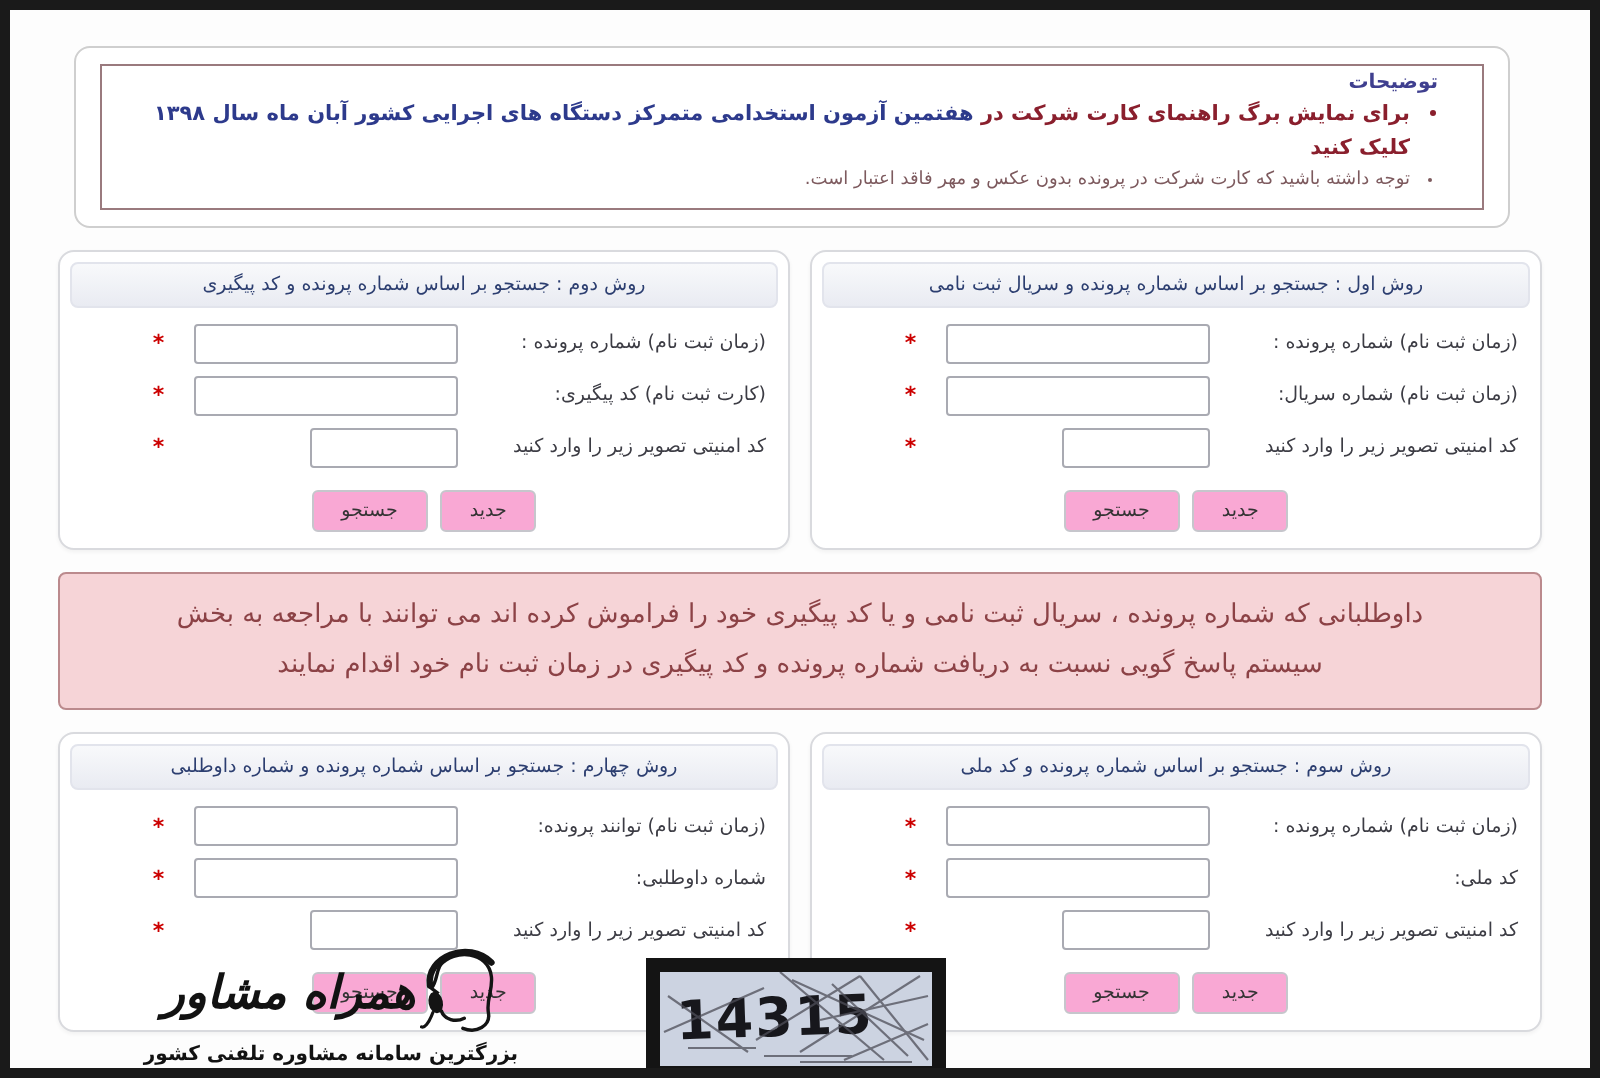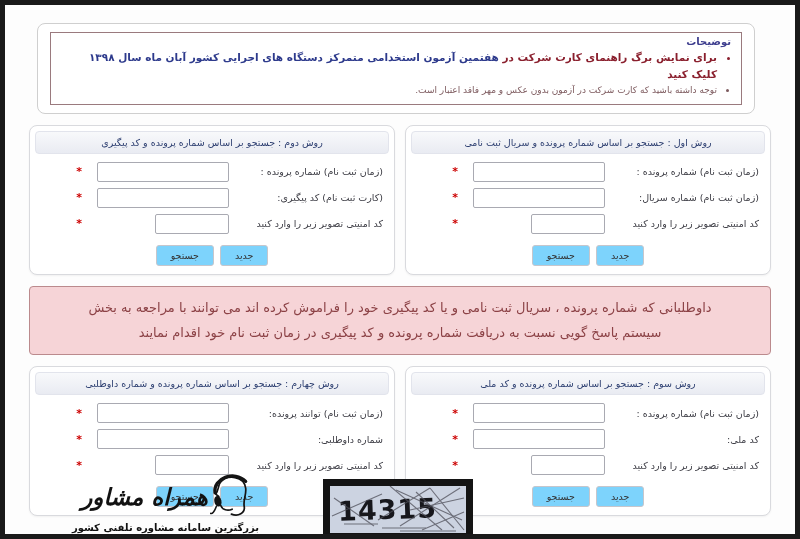--- a/index.html
+++ b/index.html
@@ -16,21 +16,21 @@
   
   .notice-outer {
     margin: 18px 40px 0 32px;
     border: 1px solid #cfcfcf;
     border-radius: 8px;
     background: #fff;
     padding: 8px 12px;
   }
   .notice-inner {
     border: 1px solid #9a7a7e;
-    padding: 3px 10px 7px;
+    padding: 3px 22px 7px;
   }
   .notice-title { color: #3f3f8f; font-size: 10px; font-weight: bold; }
   .notice-list { margin: 2px 14px 0 0; list-style: disc; }
   .notice-list li.main { font-size: 10.5px; font-weight: bold; color: #8a1f2d; line-height: 1.6; }
   .notice-list li.main .link-part { color: #2d3a8c; }
   .notice-list li.sub { font-size: 9px; font-weight: normal; color: #7d5a5e; line-height: 1.6; }
   
   .panels-row { margin: 11px 24px 0; display: flex; gap: 10px; }
   .panel {
     flex: 1;
@@ -56,21 +56,21 @@
   .input-cell { width: 142px; display: flex; }
   input.text {
     width: 132px; height: 20px;
     border: 1px solid #a9aab2; border-radius: 2px;
     background: #fff; font-family: inherit; font-size: 11px; padding: 0 4px;
   }
   input.captcha-input { width: 74px; }
   .req { color: #cc0000; font-weight: bold; margin: 0 5px; font-size: 11px; }
   .btn-row { display: flex; justify-content: center; gap: 6px; margin-top: 8px; }
   .btn {
-    background: #7dd3fc;
+    background: #f9a8d4;
     border: 1px solid #c6c6cc;
     border-radius: 3px;
     font-size: 9.5px;
     color: #333;
     padding: 4px 14px;
     font-family: inherit;
     cursor: pointer;
   }
   
   .alert-band {
@@ -124,21 +124,21 @@
   .logo-tagline { font-size: 10px; font-weight: bold; color: #121212; margin-top: 1px; white-space: nowrap; }
 </style>
 </head>
 <body>
 
 <div class="notice-outer">
   <div class="notice-inner">
     <div class="notice-title">توضیحات</div>
     <ul class="notice-list">
       <li class="main"><span>برای نمایش برگ راهنمای کارت شرکت در </span><span class="link-part">هفتمین آزمون استخدامی متمرکز دستگاه های اجرایی کشور آبان ماه سال ۱۳۹۸</span><span> کلیک کنید</span></li>
-      <li class="sub">توجه داشته باشید که کارت شرکت در آزمون بدون عکس و مهر فاقد اعتبار است.</li>
+      <li class="sub">توجه داشته باشید که کارت شرکت در پرونده بدون عکس و مهر فاقد اعتبار است.</li>
     </ul>
   </div>
 </div>
 
 <div class="panels-row">
 
   <section class="panel">
     <div class="panel-header">روش اول : جستجو بر اساس شماره پرونده و سریال ثبت نامی</div>
     <div class="field-row">
       <span class="field-label">(زمان ثبت نام) شماره پرونده :</span>

